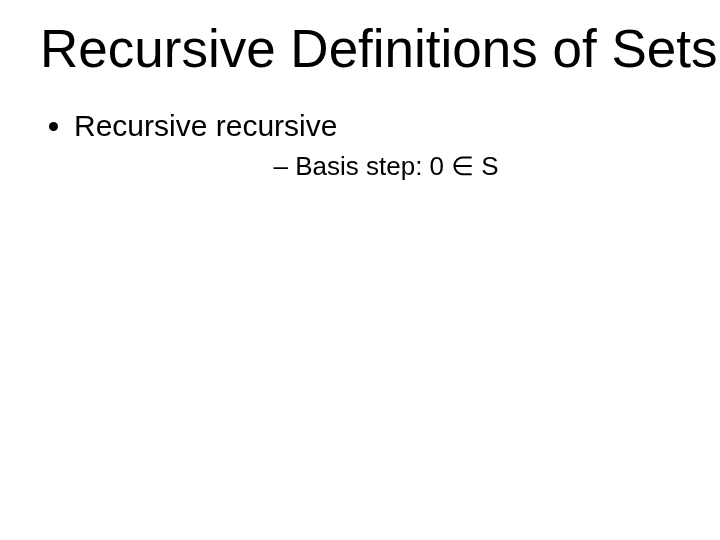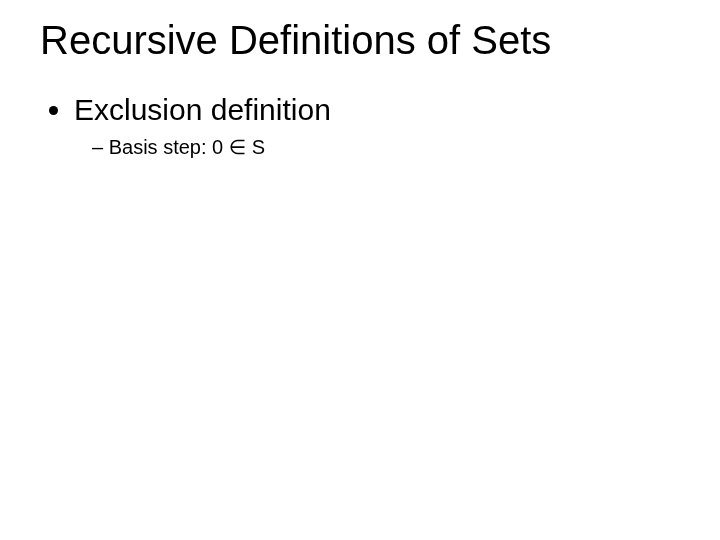--- a/index.html
+++ b/index.html
@@ -13,22 +13,22 @@
     overflow: hidden;
   }
   .slide {
     box-sizing: border-box;
     width: 720px;
     height: 540px;
     padding: 18px 40px 20px 40px;
     position: relative;
   }
   .title {
-    text-align: left;
-    font-size: 40px;
+    text-align: center;
+    font-size: 53px;
     font-weight: 400;
     margin: 0 0 28px 0;
     white-space: nowrap;
   }
   ul.level1 {
     list-style: disc;
     padding-left: 34px;
     margin: 0;
   }
   ul.level1 > li {
@@ -36,37 +36,38 @@
     line-height: 1.25;
     margin-bottom: 6px;
     font-weight: 400;
   }
   ul.level2 {
     list-style: none;
     padding-left: 18px;
     margin: 6px 0 0 0;
   }
   ul.level2 > li {
-    font-size: 20px;
+    font-size: 26px;
     line-height: 1.2;
     margin-bottom: 2px;
     text-indent: -16px;
     padding-left: 16px;
     font-weight: 400;
+    text-align: center;
   }
   ul.level2 > li::before {
     content: "– ";
   }
 </style>
 </head>
 <body>
 
 <div class="slide">
   <h1 class="title">Recursive Definitions of Sets</h1>
   <ul class="level1">
     <li>
-      <span>Exclusion definition</span>
+      <span>Recursive recursive</span>
       <ul class="level2">
         <li><span>Basis step:  0 ∈ S</span></li>
       </ul>
     </li>
   </ul>
 </div>
 
 </body></html>

